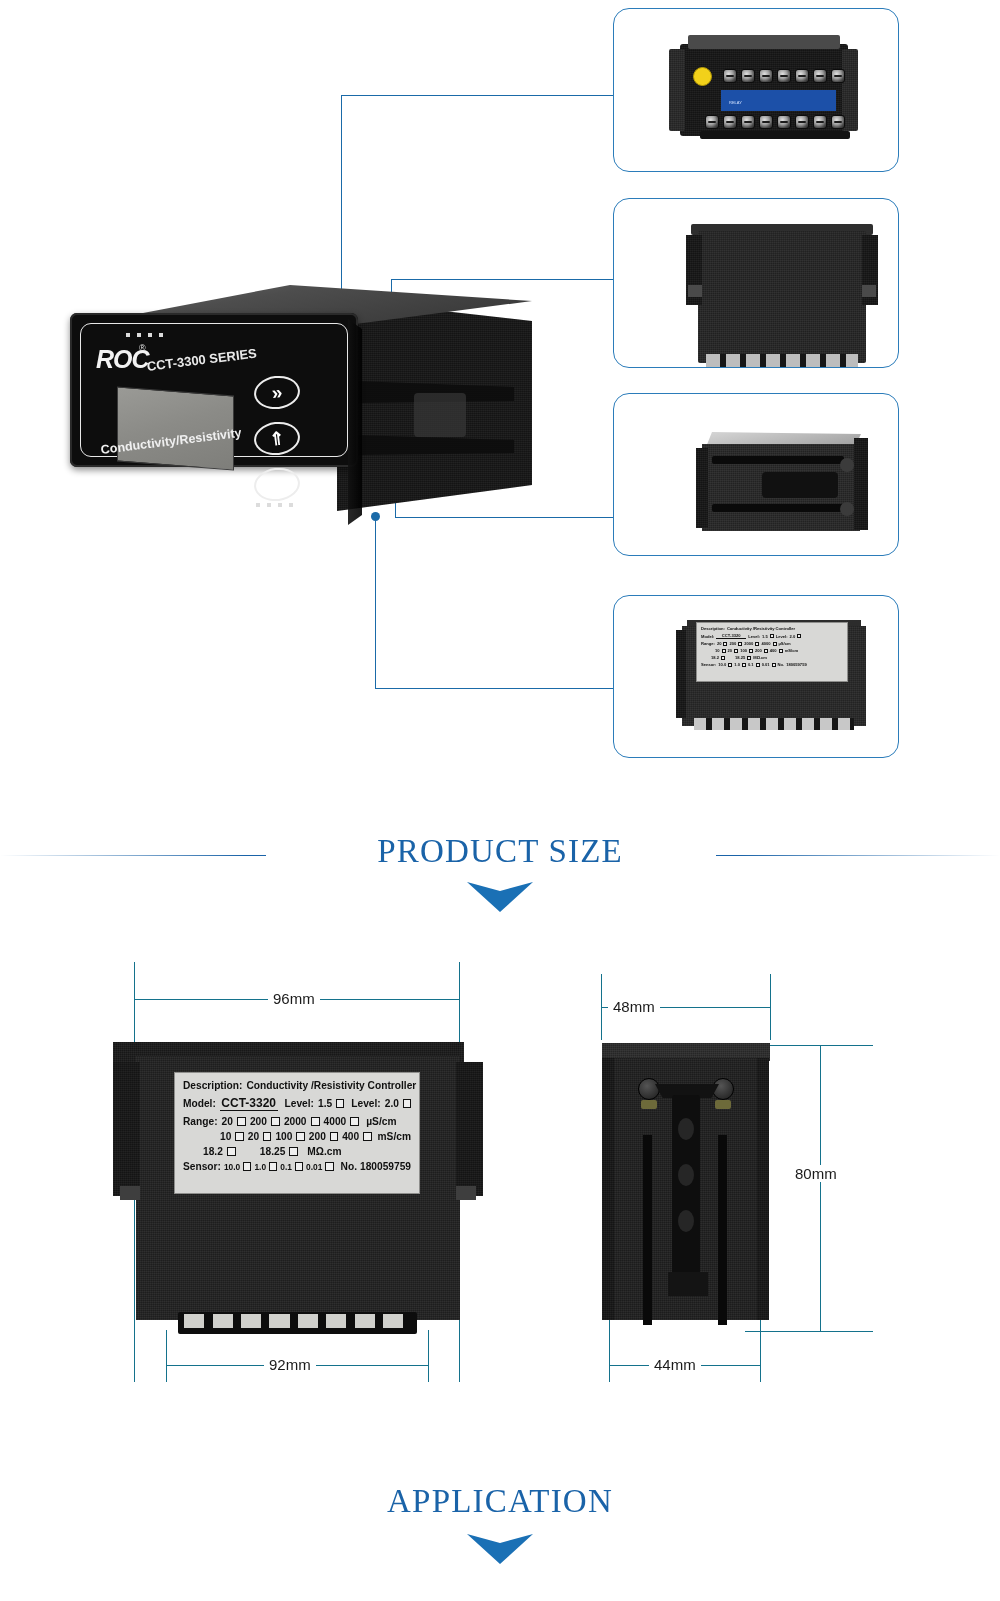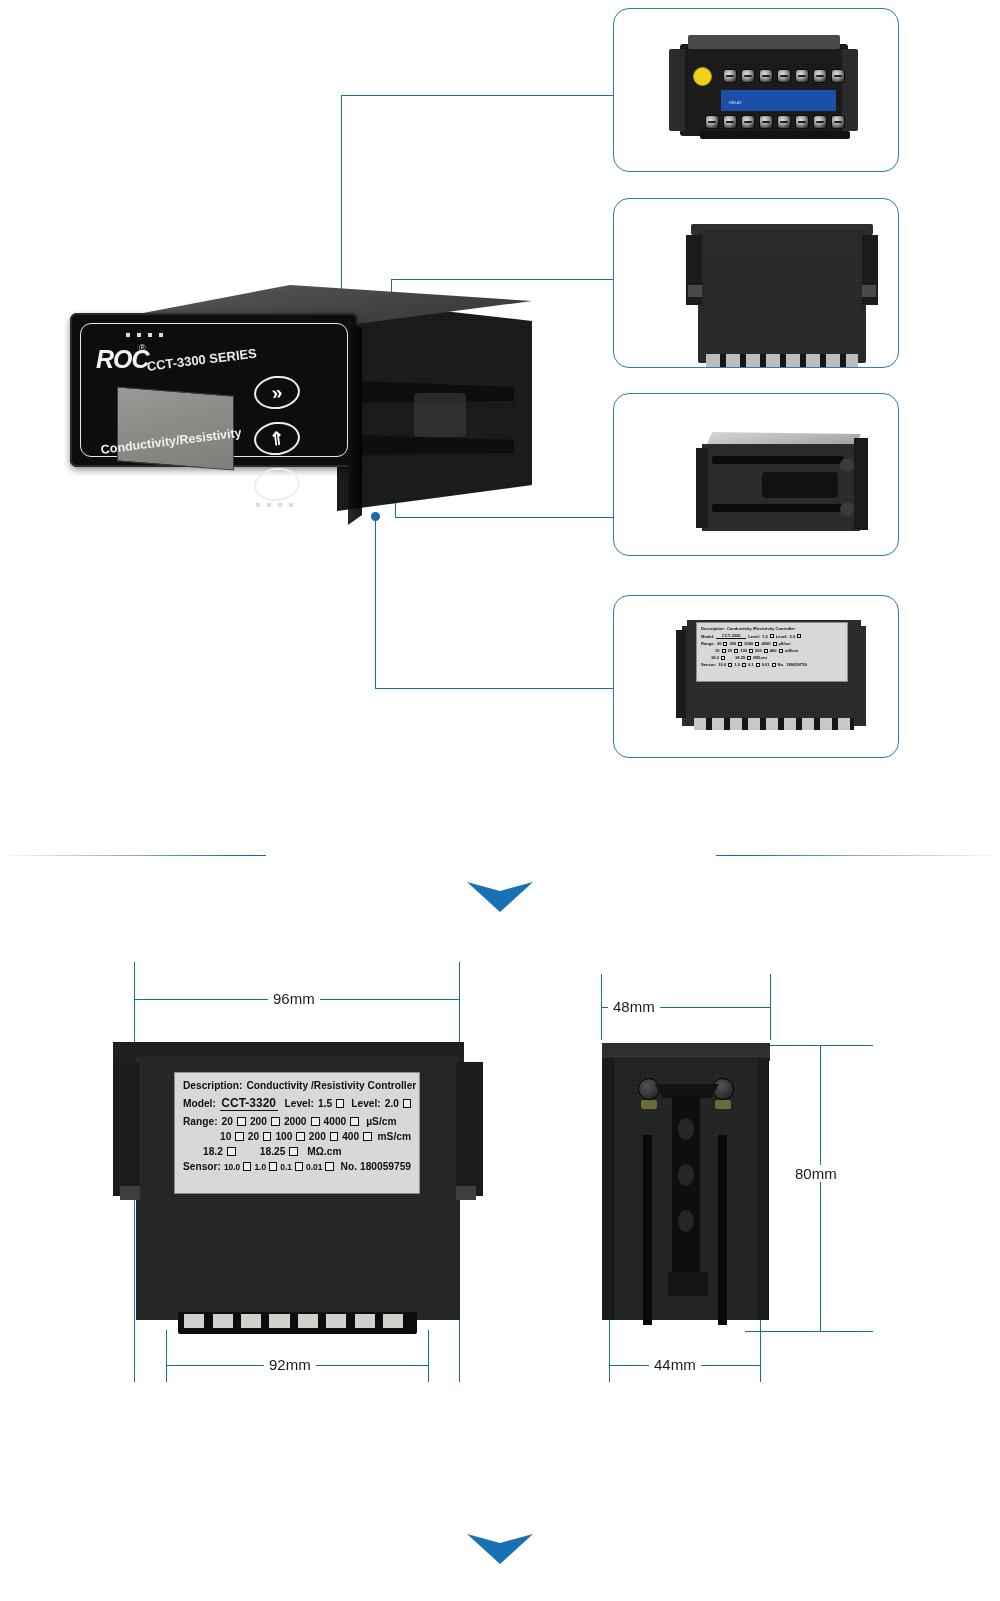--- a/index.html
+++ b/index.html
@@ -313,20 +313,21 @@
         <span>180059759</span>
       </div>
     </div>
 
     <div class="abs" style="left:80px; top:122px; width:160px; height:12px;
          background: repeating-linear-gradient(to right,#c8c8c8 0 12px,#161616 12px 18px);"></div>
   </div>
 
   <div class="sect-rule rule-left" style="left:0px;   top:855px; width:266px;"></div>
   <div class="sect-rule rule-right" style="left:716px; top:855px; width:284px;"></div>
+  <div class="sect-title" style="top:833px;">PRODUCT SIZE</div>
   <svg class="chev-svg" style="left:467px; top:882px;" width="66" height="30" viewBox="0 0 66 30">
     <path d="M0 0 L33 9 L66 0 L33 30 Z" fill="#1a70b5"></path>
   </svg>
 
   <div>
 
     <div class="dim-line dim-v" style="left:134px; top:962px; height:420px;"></div>
     <div class="dim-line dim-v" style="left:459px; top:962px; height:420px;"></div>
     <div class="dim-line dim-v" style="left:166px; top:1330px; height:52px;"></div>
     <div class="dim-line dim-v" style="left:428px; top:1330px; height:52px;"></div>
@@ -448,17 +449,18 @@
     <div class="abs" style="left:643px; top:1135px; width:9px; height:190px; background:#090909;"></div>
     <div class="abs" style="left:718px; top:1135px; width:9px; height:190px; background:#090909;"></div>
 
     <div class="abs" style="left:672px; top:1095px; width:28px; height:198px; background:#0e0e0e; border-radius:3px;"></div>
     <div class="abs" style="left:678px; top:1118px; width:16px; height:22px; border-radius:50%; background:#262626;"></div>
     <div class="abs" style="left:678px; top:1164px; width:16px; height:22px; border-radius:50%; background:#262626;"></div>
     <div class="abs" style="left:678px; top:1210px; width:16px; height:22px; border-radius:50%; background:#262626;"></div>
     <div class="abs" style="left:668px; top:1272px; width:40px; height:24px; background:#141414;"></div>
   </div>
 
+  <div class="sect-title" style="top:1483px;">APPLICATION</div>
   <svg class="chev-svg" style="left:467px; top:1534px;" width="66" height="30" viewBox="0 0 66 30">
     <path d="M0 0 L33 9 L66 0 L33 30 Z" fill="#1a70b5"></path>
   </svg>
 
 </div>
 
 </body></html>

